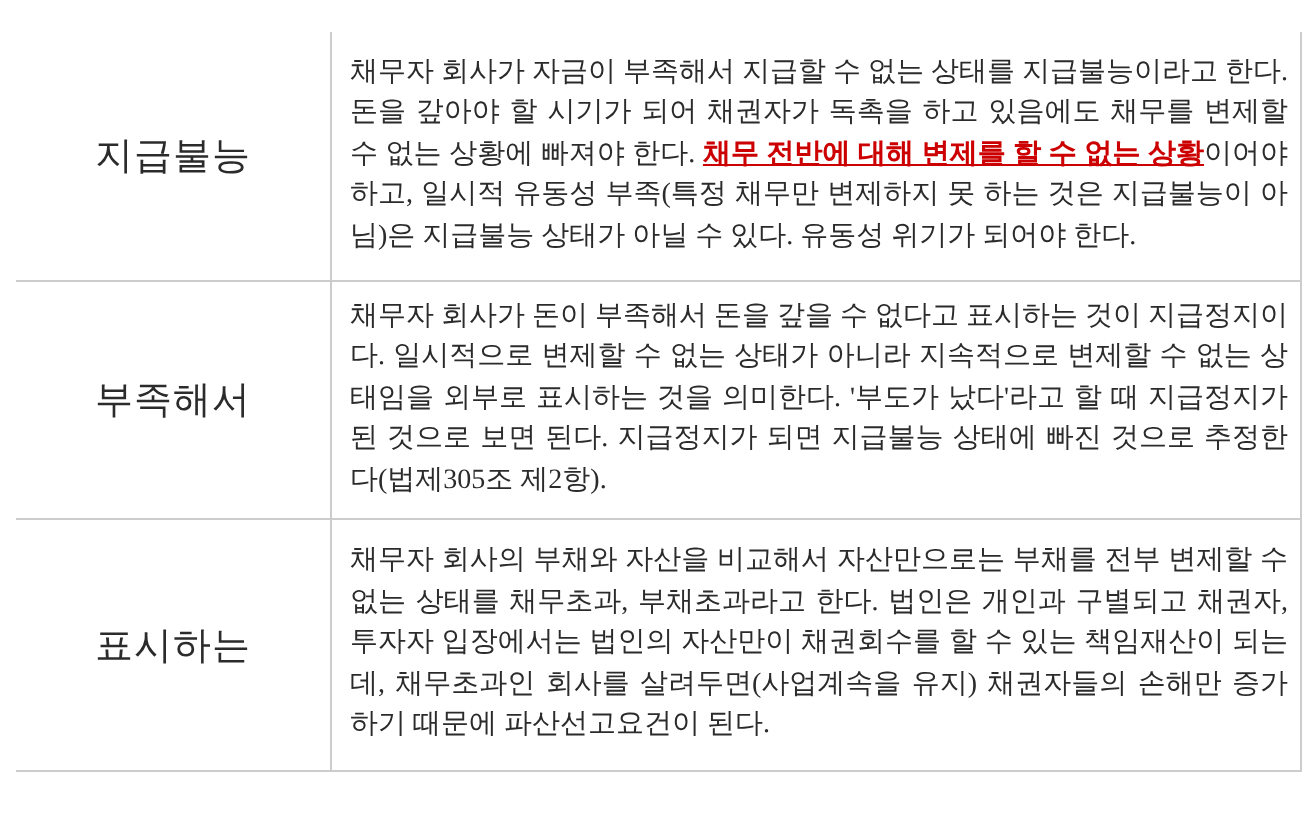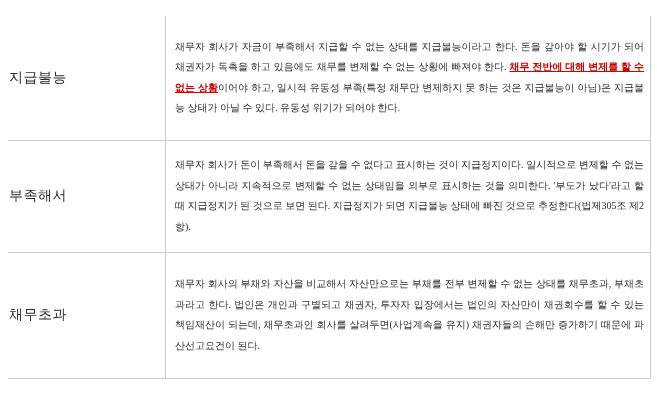--- a/index.html
+++ b/index.html
@@ -29,28 +29,29 @@
   }
   .def-table tr{
     border-bottom:1px solid var(--border);
   }
   .def-table td{
     vertical-align:middle;
   }
   td.term-cell{
     width:155px;
     border-right:1px solid var(--border);
-    font-size:14px;
+    text-align:center;
+    font-size:19px;
     letter-spacing:0.5px;
   }
   td.def-cell{
     width:469px;
     border-right:1px solid var(--border);
     padding:8px 6px 8px 9px;
-    font-size:10px;
+    font-size:14px;
     line-height:20.5px;
     text-align:justify;
     word-break:break-all;
   }
   tr.row-0{height:124px;}
   tr.row-1{height:112px;}
   tr.row-2{height:126px;}
   .highlight{
     color:var(--red);
     font-weight:bold;
@@ -73,20 +74,20 @@
     <tr class="row-1">
       <td class="term-cell">
         <span>부족해서</span>
       </td>
       <td class="def-cell">
         <span>채무자 회사가 돈이 부족해서 돈을 갚을 수 없다고 표시하는 것이 지급정지이다. 일시적으로 변제할 수 없는 상태가 아니라 지속적으로 변제할 수 없는 상태임을 외부로 표시하는 것을 의미한다. '부도가 났다'라고 할 때 지급정지가 된 것으로 보면 된다. 지급정지가 되면 지급불능 상태에 빠진 것으로 추정한다(법제305조 제2항).</span>
       </td>
     </tr>
     <tr class="row-2">
       <td class="term-cell">
-        <span>채무초과</span>
+        <span>표시하는</span>
       </td>
       <td class="def-cell">
         <span>채무자 회사의 부채와 자산을 비교해서 자산만으로는 부채를 전부 변제할 수 없는 상태를 채무초과, 부채초과라고 한다. 법인은 개인과 구별되고 채권자, 투자자 입장에서는 법인의 자산만이 채권회수를 할 수 있는 책임재산이 되는데, 채무초과인 회사를 살려두면(사업계속을 유지) 채권자들의 손해만 증가하기 때문에 파산선고요건이 된다.</span>
       </td>
     </tr>
   </tbody>
 </table>
 
 </body></html>

